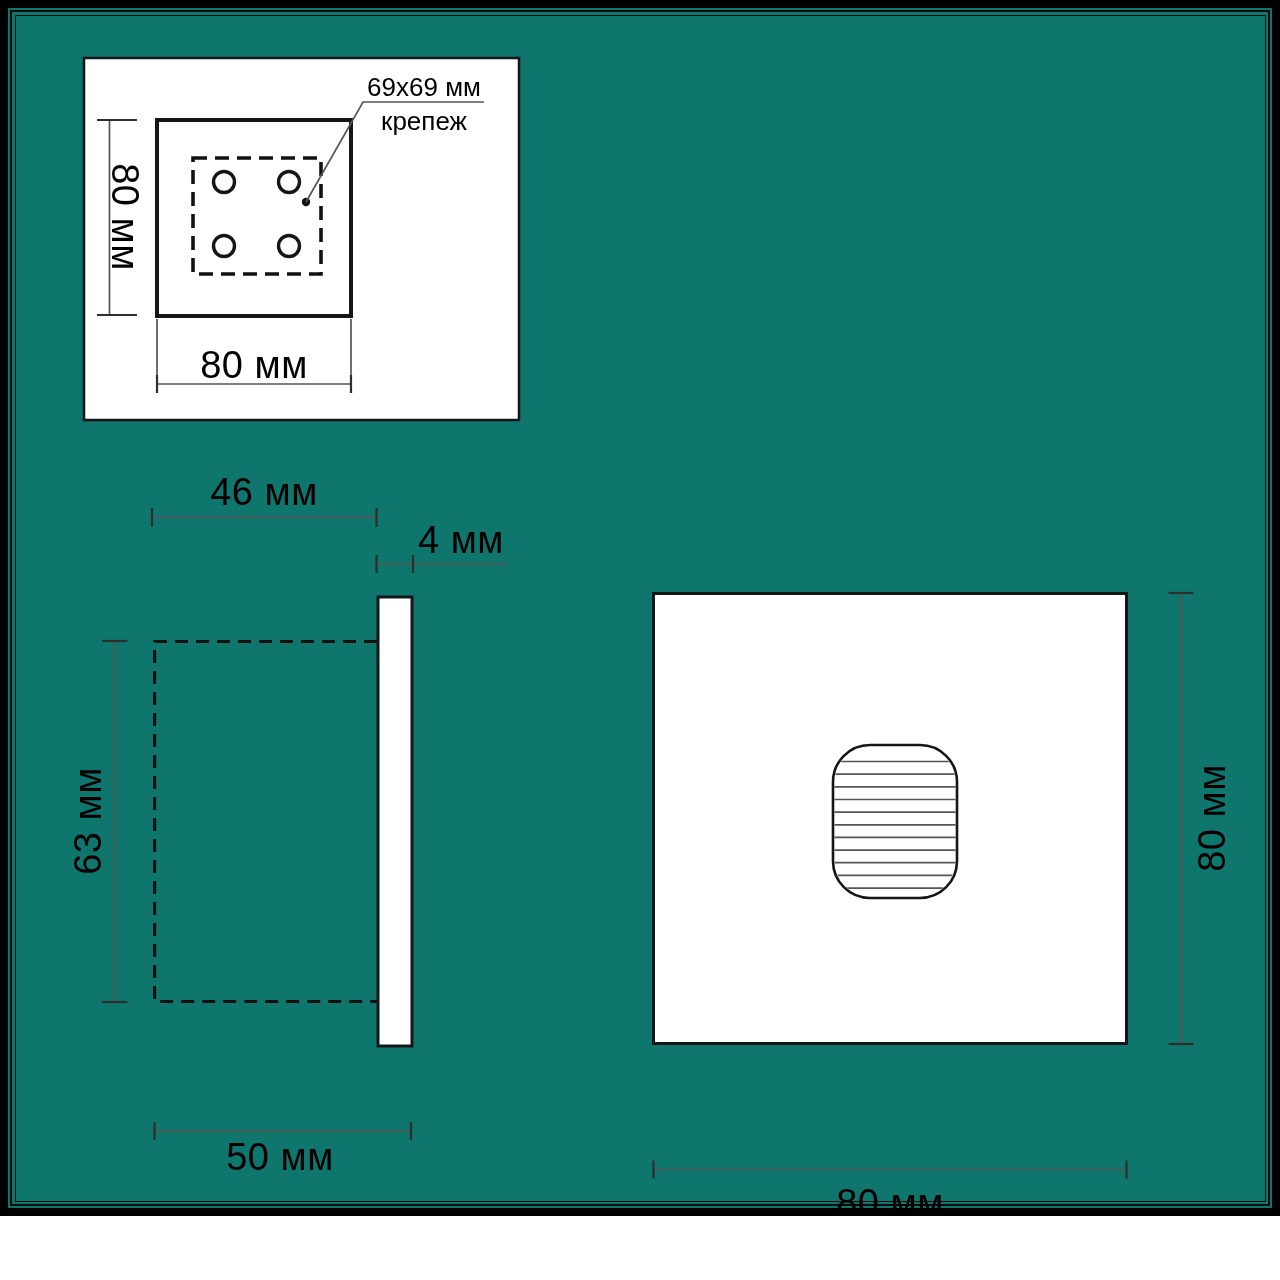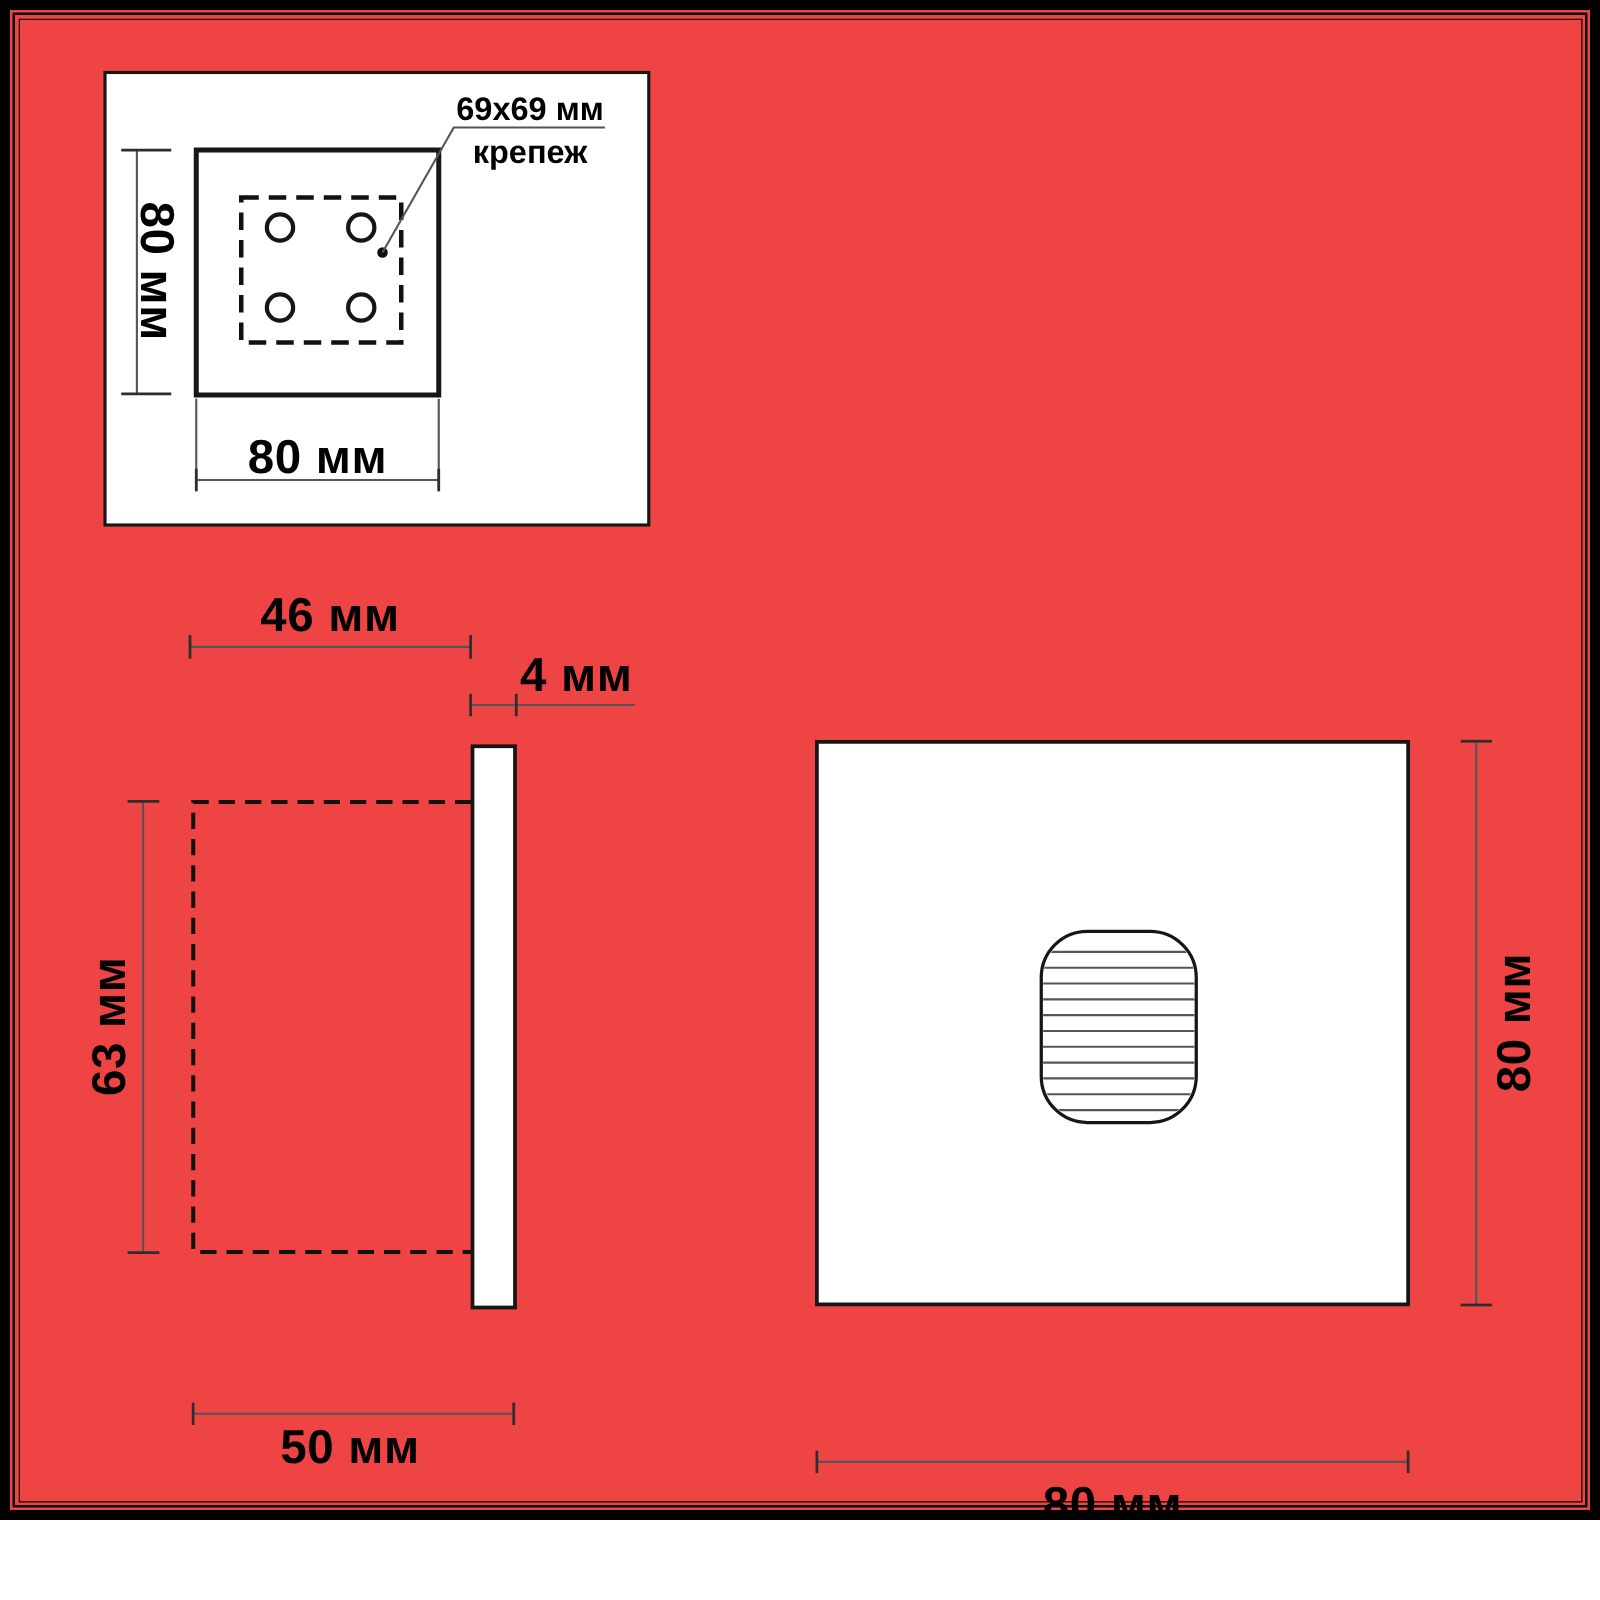--- a/index.html
+++ b/index.html
@@ -1,17 +1,17 @@
 <!DOCTYPE html>
 <html><head>
 <meta charset="utf-8">
 <style>
   html,body{margin:0;padding:0;background:#fff;}
   body{width:1280px;height:1280px;font-family:"Liberation Sans","DejaVu Sans",sans-serif;}
-  .sheet{position:relative;width:1280px;height:1216px;background:#ef4444;overflow:hidden;font-weight:bold;}
+  .sheet{position:relative;width:1280px;height:1216px;background:#0f766e;overflow:hidden;}
   .frame-outer{position:absolute;inset:0;border:8px solid #000;}
   .frame-mid{position:absolute;inset:10px;border:2.5px solid #0a0a0a;}
   .frame-inner{position:absolute;inset:14.5px;border:1.5px solid #0a0a0a;}
   svg.drawing{position:absolute;left:0;top:0;display:block;}
   svg text{fill:#000000;}
   .dim-label{font-size:38px;letter-spacing:0.5px;}
   .callout-label{font-size:26px;}
   .obj{stroke:#161616;fill:#ffffff;}
   .dimline{stroke:#555555;stroke-width:1.7;fill:none;}
   .tick{stroke:#2e2e2e;stroke-width:2.2;fill:none;}

